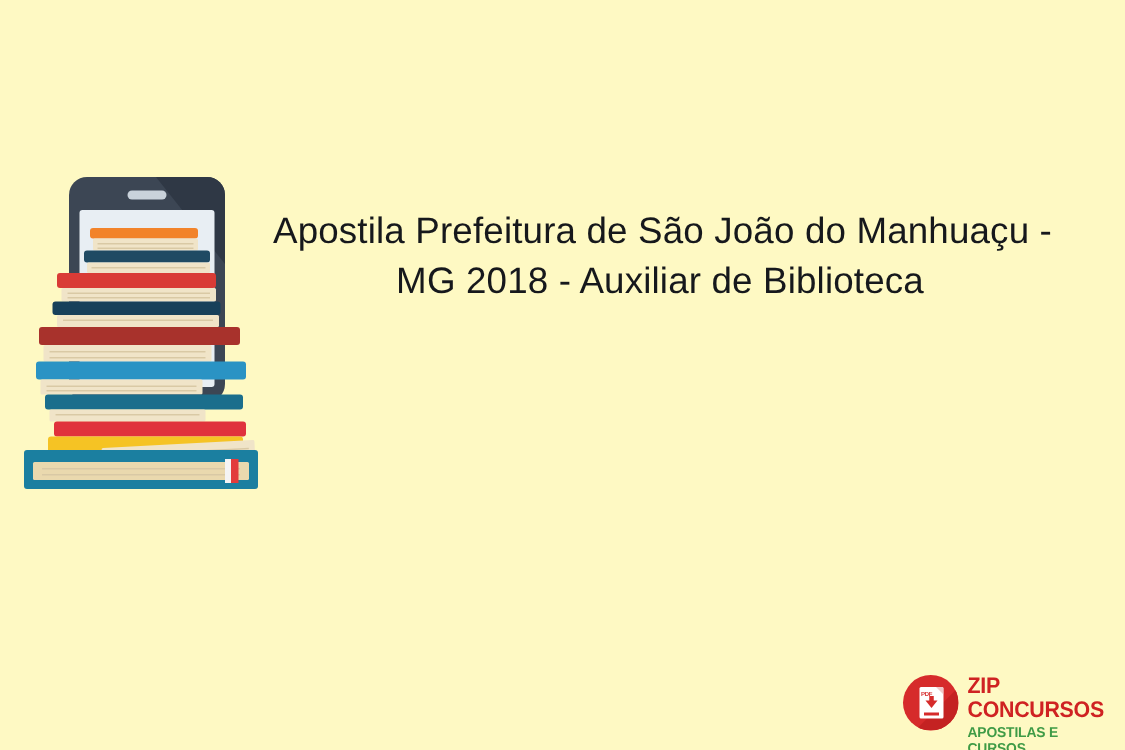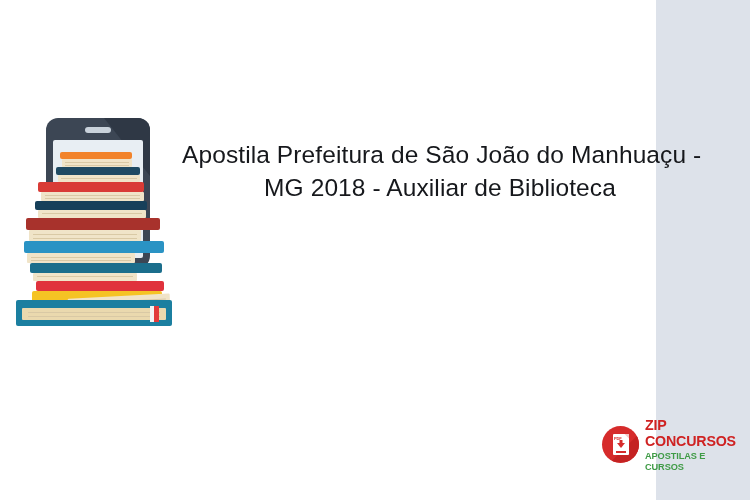--- a/index.html
+++ b/index.html
@@ -9,23 +9,23 @@
   body {
     width: 750px;
     height: 500px;
     background: #dde2ea;
     font-family: "Liberation Sans", sans-serif;
     overflow: hidden;
     position: relative;
   }
   .page {
     position: relative;
-    width: 656px;
+    width: 750px;
     height: 500px;
-    background: #ffffff;
+    background: #fef9c3;
   }
 
   
   .illustration {
     position: absolute;
     left: 8px;
     top: 110px;
     width: 170px;
     height: 210px;
   }
@@ -99,25 +99,25 @@
     color: #16181c;
     font-weight: 400;
     letter-spacing: 0.1px;
     white-space: nowrap;
   }
 
   
   .logo {
     position: absolute;
     left: 602px;
-    top: 424px;
+    top: 450px;
     width: 142px;
     height: 40px;
     display: flex;
-    align-items: center;
+    align-items: flex-start;
   }
   .logo-mark {
     position: relative;
     width: 37px;
     height: 37px;
     border-radius: 50%;
     background: #d62b2b;
     flex: 0 0 auto;
     overflow: hidden;
   }

